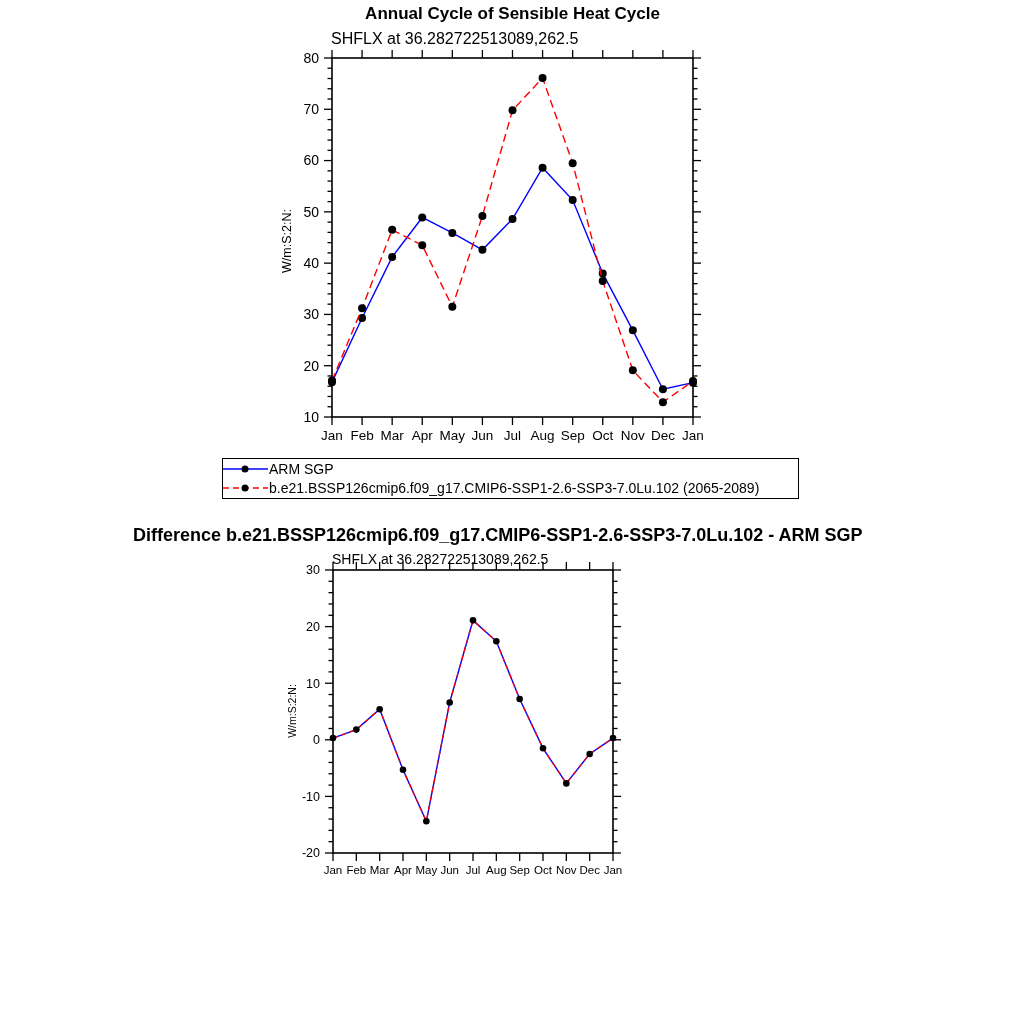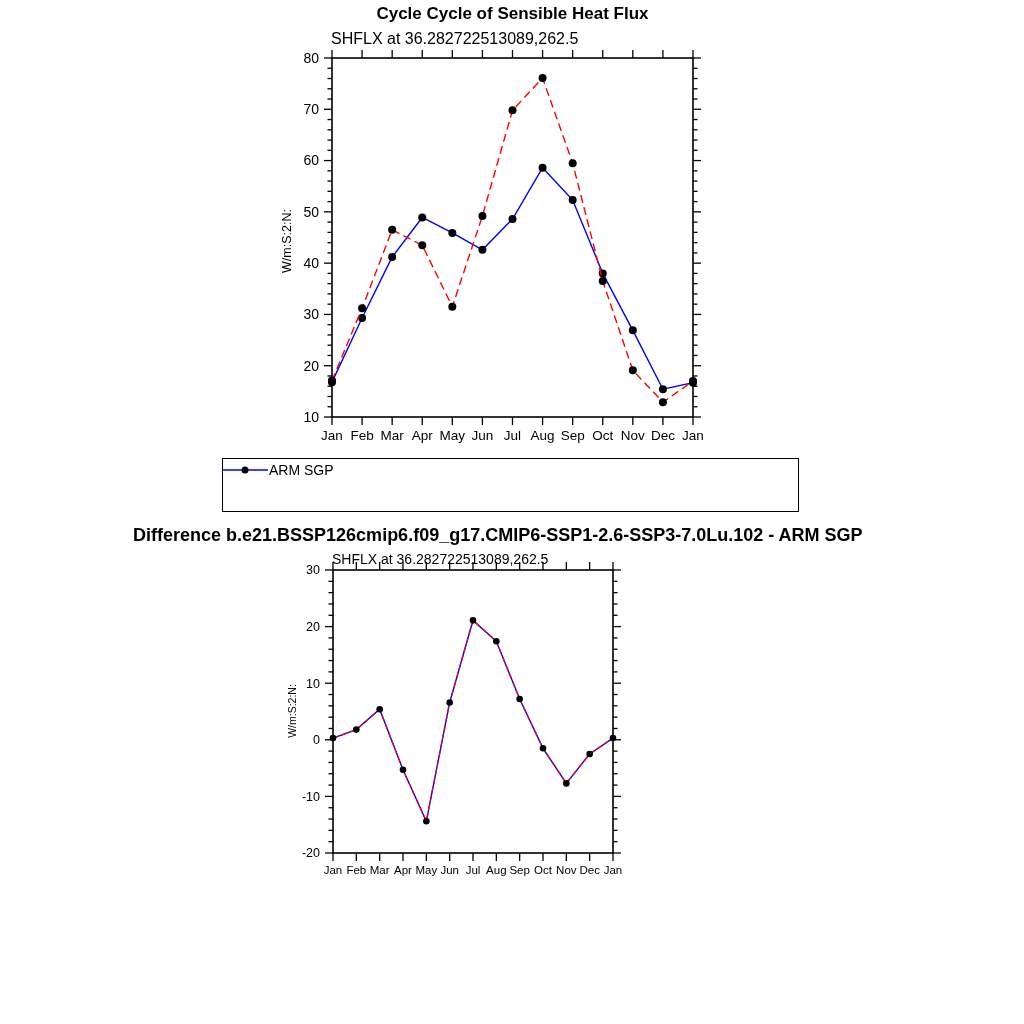--- a/index.html
+++ b/index.html
@@ -4,22 +4,22 @@
 <style>
   html,body{margin:0;padding:0;background:#ffffff;}
   #canvas{position:relative;width:1024px;height:1024px;background:#ffffff;overflow:hidden;
           font-family:"Liberation Sans",sans-serif;color:#000;}
   .abs{position:absolute;}
   #plots{left:0;top:0;}
   #chart1-title{left:332px;top:4px;width:361px;text-align:center;font-size:17px;font-weight:bold;white-space:nowrap;}
   #chart1-subtitle{left:331px;top:30px;font-size:16px;white-space:nowrap;}
   #chart1-ylabel{left:227px;top:234px;width:120px;height:14px;text-align:center;font-size:12.5px;
                  transform:rotate(-90deg);white-space:nowrap;}
-  #legend-box{left:222px;top:458px;width:577px;height:54px;border:1px solid #000;
-              display:flex;flex-direction:column;justify-content:space-between;box-sizing:border-box;}
+  #legend-box{left:222px;top:458px;width:577px;height:41px;border:1px solid #000;
+              display:flex;flex-direction:column;justify-content:flex-end;box-sizing:border-box;}
   .legend-row{display:flex;align-items:center;height:22px;}
   .legend-swatch{width:45px;height:10px;flex:0 0 45px;}
   .legend-label{font-size:14px;white-space:nowrap;margin-left:1px;}
   #chart2-title{left:133px;top:525px;width:680px;text-align:center;font-size:18px;font-weight:bold;white-space:nowrap;}
   #chart2-subtitle{left:332px;top:551px;font-size:14px;white-space:nowrap;}
   #chart2-ylabel{left:242px;top:705px;width:100px;height:12px;text-align:center;font-size:10.5px;
                  transform:rotate(-90deg);white-space:nowrap;}
   svg text{font-family:"Liberation Sans",sans-serif;fill:#000;}
 </style>
 </head>
@@ -284,31 +284,38 @@
       <circle cx="449.6666666666667" cy="702.444" r="3.3" fill="#000000"></circle>
       <circle cx="473" cy="620.374" r="3.3" fill="#000000"></circle>
       <circle cx="496.33333333333337" cy="641.316" r="3.3" fill="#000000"></circle>
       <circle cx="519.6666666666666" cy="699.048" r="3.3" fill="#000000"></circle>
       <circle cx="543" cy="748.29" r="3.3" fill="#000000"></circle>
       <circle cx="566.3333333333334" cy="783.3820000000001" r="3.3" fill="#000000"></circle>
       <circle cx="589.6666666666667" cy="753.95" r="3.3" fill="#000000"></circle>
       <circle cx="613" cy="738.102" r="3.3" fill="#000000"></circle>
     </svg>
 
-  <div id="chart1-title" class="abs">Cycle Cycle of Sensible Heat Flux</div>
+  <div id="chart1-title" class="abs">Annual Cycle of Sensible Heat Cycle</div>
   <div id="chart1-subtitle" class="abs">SHFLX at 36.282722513089,262.5</div>
   <div id="chart1-ylabel" class="abs">W/m:S:2:N:</div>
 
   <div id="legend-box" class="abs">
     <div class="legend-row">
       <svg class="legend-swatch" viewBox="0 0 45 10">
         <line x1="0" y1="5" x2="45" y2="5" stroke-width="1.5" stroke="#0000ff"></line>
         <circle cx="22" cy="5" r="3.5" fill="#000000"></circle>
       </svg>
       <span class="legend-label">ARM SGP</span>
     </div>
+    <div class="legend-row">
+      <svg class="legend-swatch" viewBox="0 0 45 10">
+        <line x1="0" y1="5" x2="45" y2="5" stroke-width="1.5" stroke-dasharray="6,4" stroke="#ff0000"></line>
+        <circle cx="22" cy="5" r="3.5" fill="#000000"></circle>
+      </svg>
+      <span class="legend-label">b.e21.BSSP126cmip6.f09_g17.CMIP6-SSP1-2.6-SSP3-7.0Lu.102 (2065-2089)</span>
+    </div>
   </div>
 
   <div id="chart2-title" class="abs">Difference b.e21.BSSP126cmip6.f09_g17.CMIP6-SSP1-2.6-SSP3-7.0Lu.102 - ARM SGP</div>
   <div id="chart2-subtitle" class="abs">SHFLX at 36.282722513089,262.5</div>
   <div id="chart2-ylabel" class="abs">W/m:S:2:N:</div>
 
 </div>
 
 </body></html>

